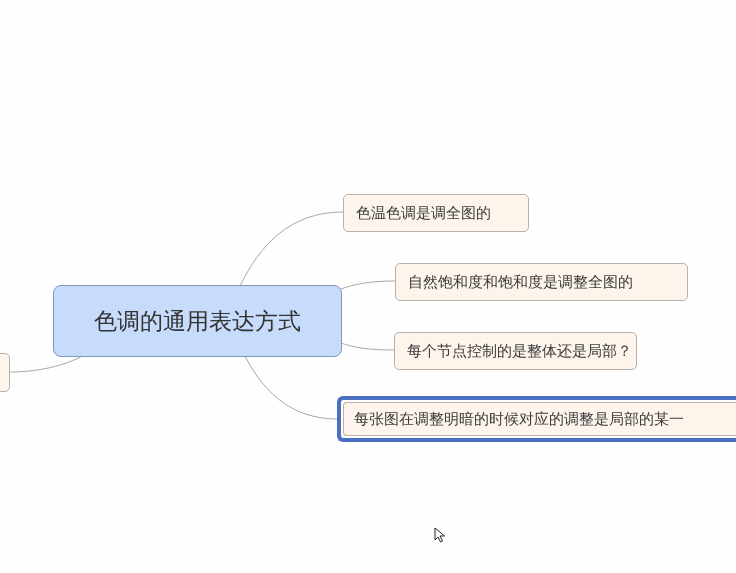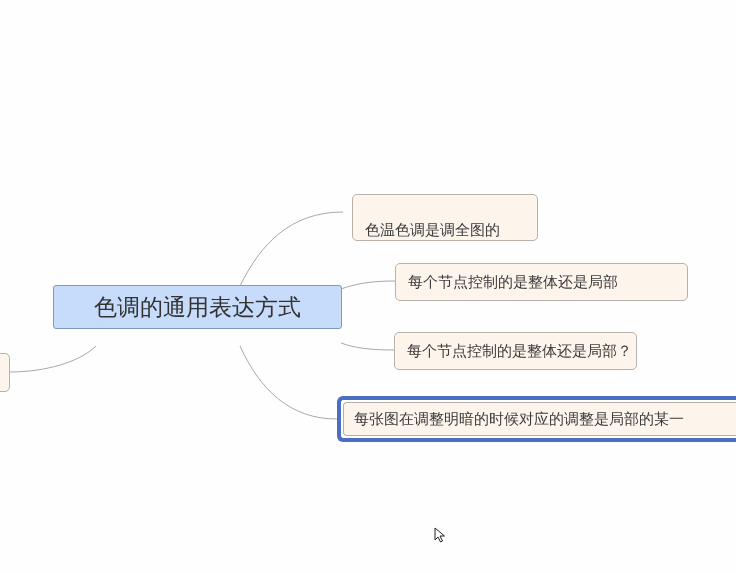--- a/index.html
+++ b/index.html
@@ -33,39 +33,39 @@
       align-items: center;
       white-space: nowrap;
       overflow: hidden;
       color: #3a3a3a;
       cursor: pointer;
     }
     .node-root {
       left: 53px;
       top: 285px;
       width: 289px;
-      height: 44px;
+      height: 72px;
       background: #c6dcfa;
       border: 1px solid #7e98c6;
-      border-radius: 3px;
+      border-radius: 8px;
       justify-content: center;
       font-family: "DejaVu Serif", "Liberation Serif", serif;
       font-size: 23px;
       color: #333333;
     }
     .node-child {
       background: #fdf4ec;
       border: 1px solid #b9b0aa;
       border-radius: 5px;
       font-size: 15px;
       padding-left: 12px;
       padding-right: 12px;
       color: #3b3b3b;
     }
-    .node-c1 { left: 352px; top: 194px; width: 186px; height: 47px; align-items: flex-end; }
+    .node-c1 { left: 343px; top: 194px; width: 186px; height: 38px; }
     .node-c2 { left: 395px; top: 263px; width: 293px; height: 38px; }
     .node-c3 { left: 394px; top: 332px; width: 243px; height: 38px; }
     .node-c4 {
       left: 337px;
       top: 396px;
       width: 420px;
       height: 46px;
       border: 4px solid #4a6ec2;
       border-right: none;
       border-radius: 6px 0 0 6px;
@@ -129,21 +129,21 @@
 
   <div class="node node-root">
     <span>色调的通用表达方式</span>
   </div>
 
   <div class="node node-child node-c1">
     <span>色温色调是调全图的</span>
   </div>
 
   <div class="node node-child node-c2">
-    <span>每个节点控制的是整体还是局部</span>
+    <span>自然饱和度和饱和度是调整全图的</span>
   </div>
 
   <div class="node node-child node-c3">
     <span>每个节点控制的是整体还是局部？</span>
   </div>
 
   <div class="node node-c4">
     <div class="inner">
       <span>每张图在调整明暗的时候对应的调整是局部的某一</span>
     </div>

